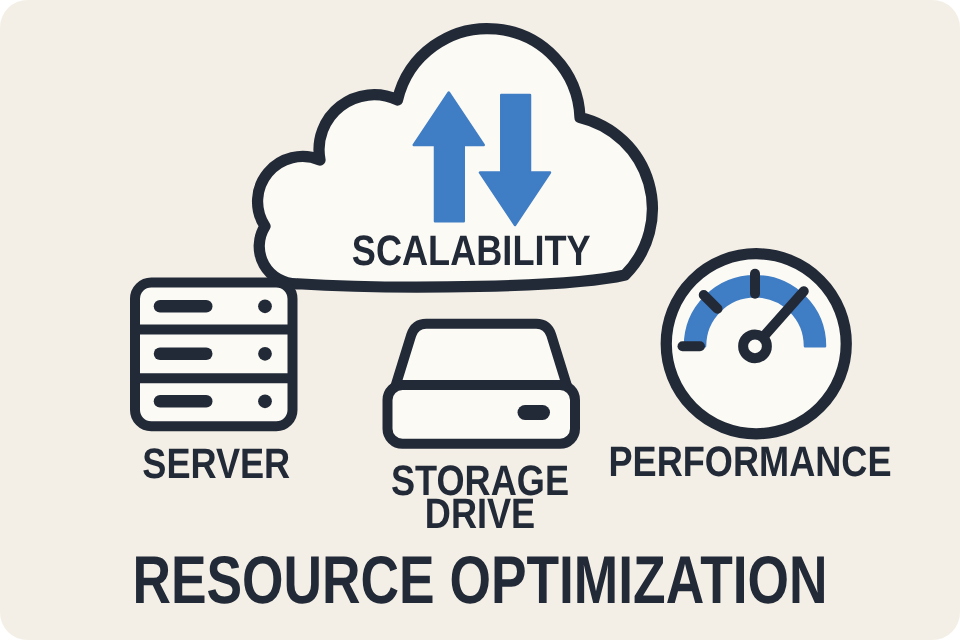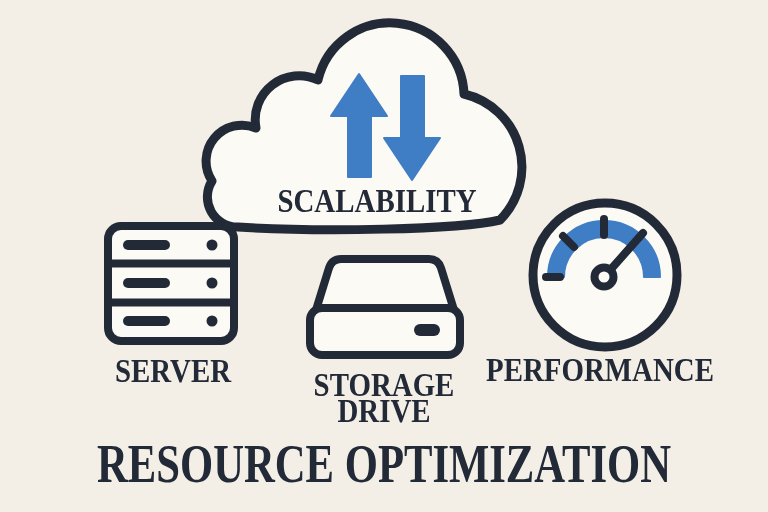--- a/index.html
+++ b/index.html
@@ -5,21 +5,22 @@
   :root{
     --bg:#f4efe6;
     --surface:#fcfaf4;
     --ink:#222a38;
     --blue:#3f7dc5;
   }
   html,body{margin:0;padding:0;}
   .stage{
     position:relative;width:768px;height:512px;overflow:hidden;
     background:var(--bg);
-    font-family:Liberation Serif, serif;
+    font-family:Liberation Sans, sans-serif;
+    border-radius:22px;
   }
   .icon-svg{position:absolute;overflow:visible;}
   .shape{fill:var(--surface);stroke:var(--ink);stroke-width:8;stroke-linejoin:round;}
   .cloud-shape{stroke-width:9;}
   .ink-fill{fill:var(--ink);stroke:none;}
   .blue-fill{fill:var(--blue);stroke:var(--blue);stroke-width:2;stroke-linejoin:round;}
   .tick,.needle{stroke:var(--ink);stroke-width:8;stroke-linecap:round;fill:none;}
   .hub{fill:var(--surface);stroke:var(--ink);stroke-width:8;}
   .label{
     position:absolute;font-weight:700;color:var(--ink);

